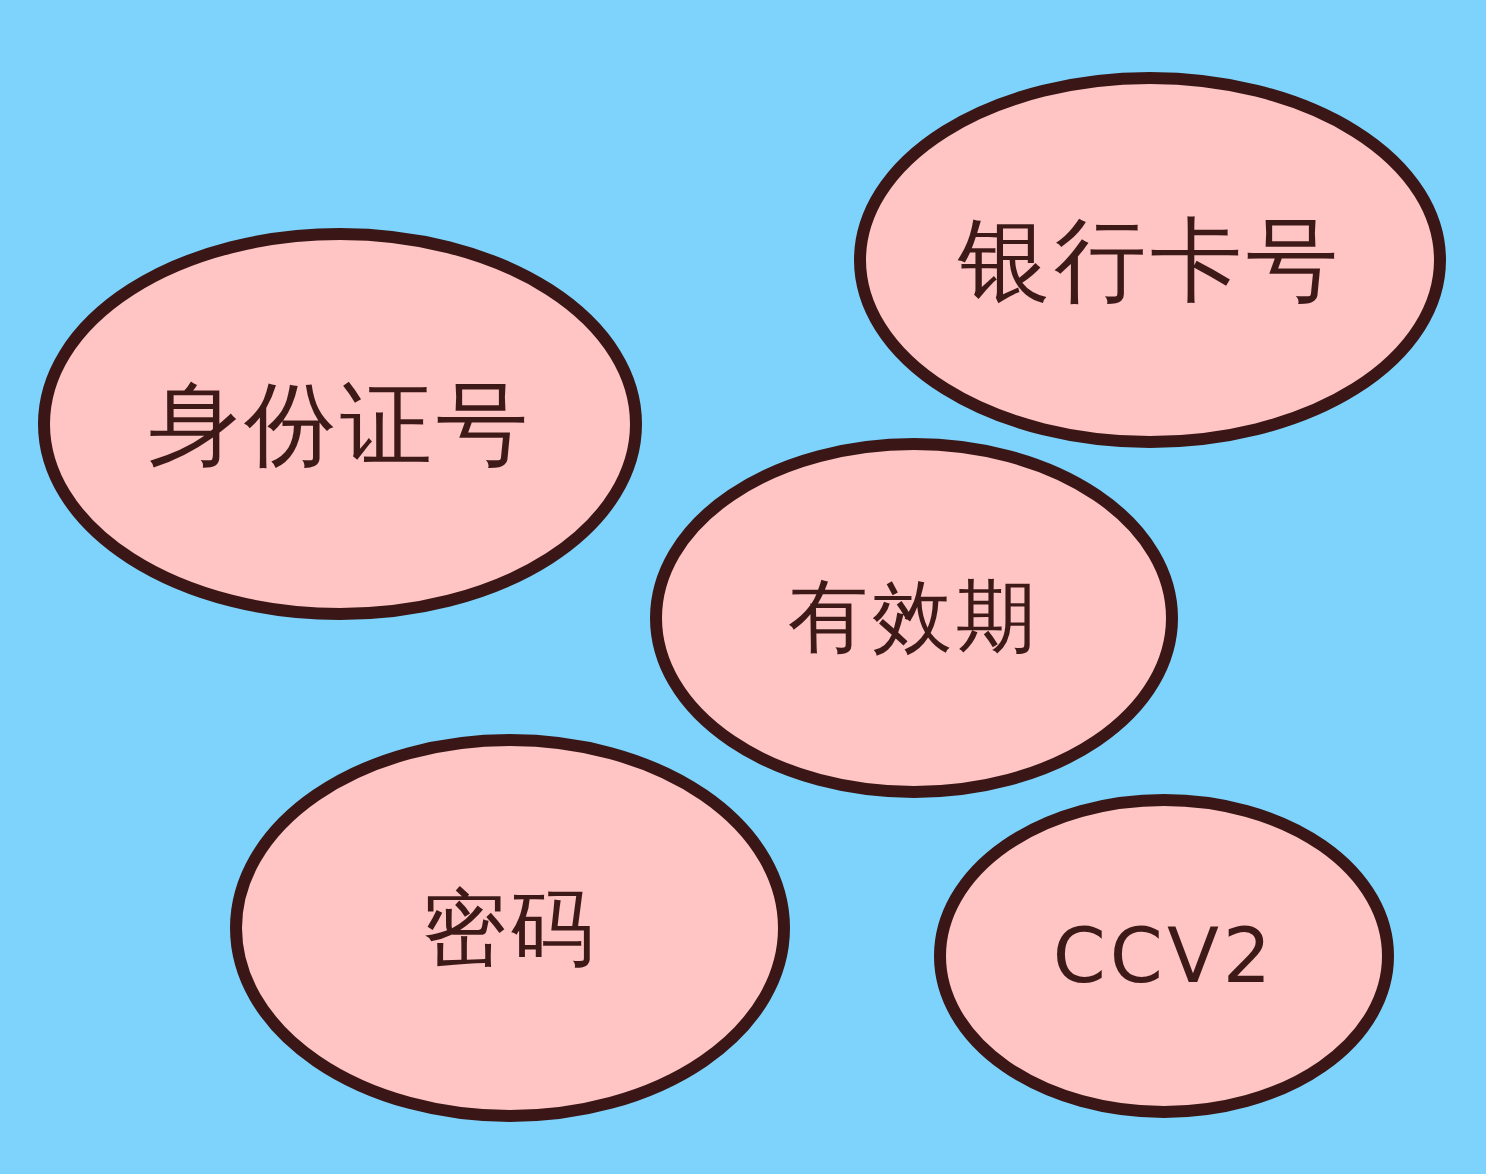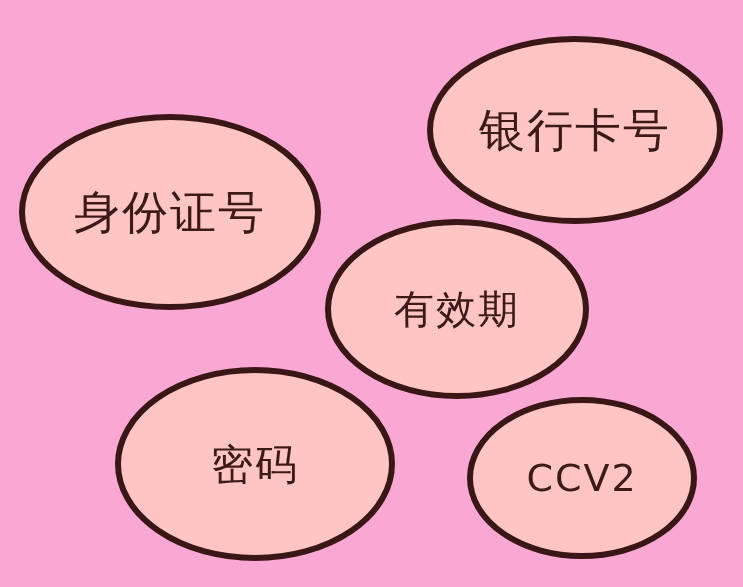--- a/index.html
+++ b/index.html
@@ -8,21 +8,21 @@
     .bubble-label {
       font-family: "DejaVu Sans", sans-serif;
       fill: #3d1a18;
       text-anchor: middle;
       dominant-baseline: central;
     }
   </style>
 </head>
 <body>
 
-<div id="stage" style="background: #f9a8d4;">
+<div id="stage" style="background: #7dd3fc;">
   <svg width="743" height="587" viewBox="0 0 743 587">
     <g>
       <ellipse cx="575" cy="130" rx="145" ry="91" fill="#ffc4c4" stroke="#3a1716" stroke-width="6"></ellipse>
       <text class="bubble-label" x="575" y="130" font-size="46" fill="#3d1a18" letter-spacing="2">银行卡号</text>
     </g>
     <g>
       <ellipse cx="170" cy="212" rx="148" ry="95" fill="#ffc4c4" stroke="#3a1716" stroke-width="6"></ellipse>
       <text class="bubble-label" x="170" y="212" font-size="46" fill="#3d1a18" letter-spacing="2">身份证号</text>
     </g>
     <g>

